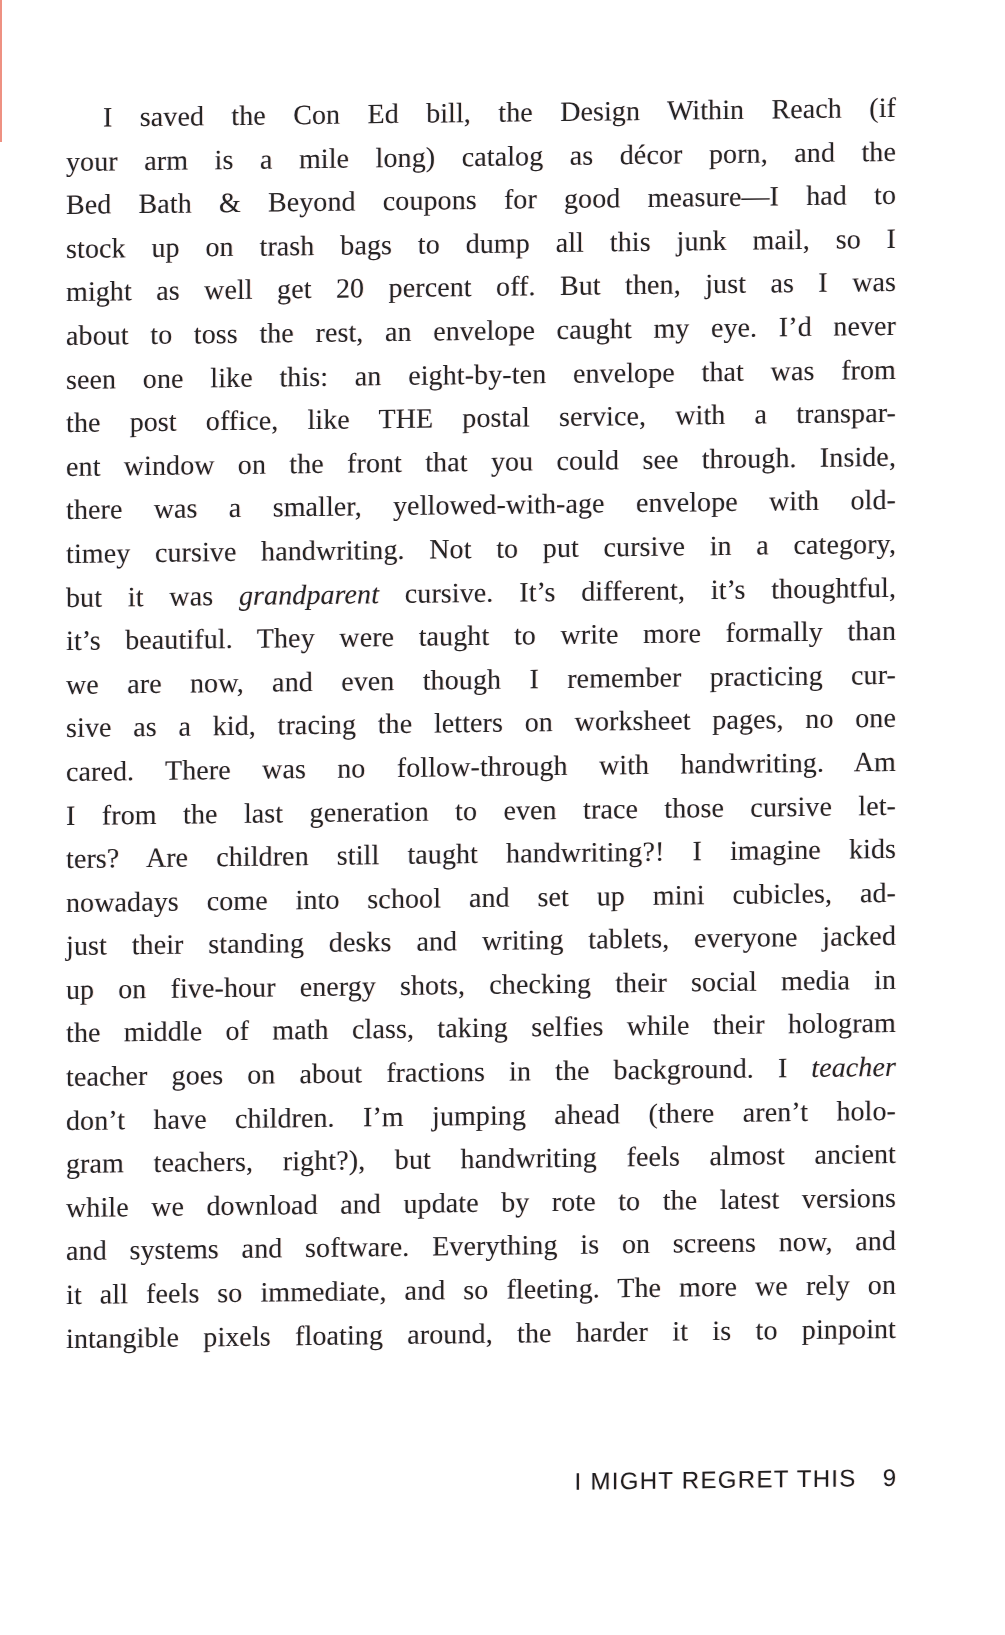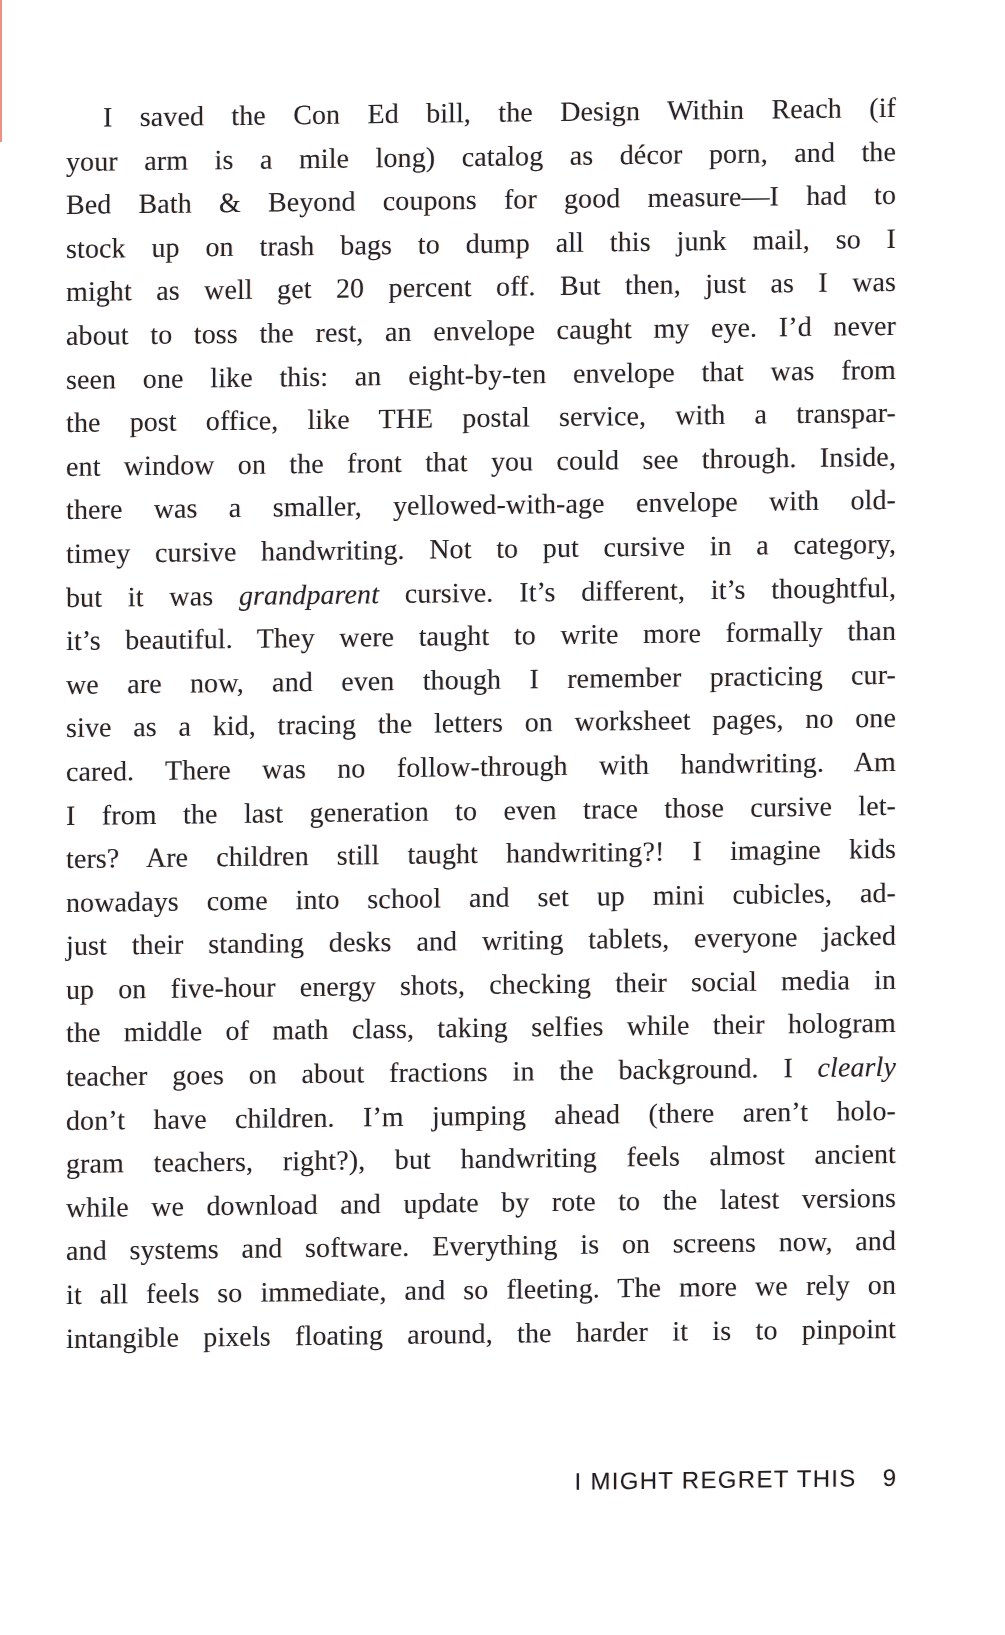--- a/index.html
+++ b/index.html
@@ -79,21 +79,21 @@
         <div class="line">it’s beautiful. They were taught to write more formally than</div>
         <div class="line">we are now, and even though I remember practicing cur-</div>
         <div class="line">sive as a kid, tracing the letters on worksheet pages, no one</div>
         <div class="line">cared. There was no follow-through with handwriting. Am</div>
         <div class="line">I from the last generation to even trace those cursive let-</div>
         <div class="line">ters? Are children still taught handwriting?! I imagine kids</div>
         <div class="line">nowadays come into school and set up mini cubicles, ad-</div>
         <div class="line">just their standing desks and writing tablets, everyone jacked</div>
         <div class="line">up on five-hour energy shots, checking their social media in</div>
         <div class="line">the middle of math class, taking selfies while their hologram</div>
-        <div class="line">teacher goes on about fractions in the background. I <i>clearly</i></div>
+        <div class="line">teacher goes on about fractions in the background. I <i>teacher</i></div>
         <div class="line">don’t have children. I’m jumping ahead (there aren’t holo-</div>
         <div class="line">gram teachers, right?), but handwriting feels almost ancient</div>
         <div class="line">while we download and update by rote to the latest versions</div>
         <div class="line">and systems and software. Everything is on screens now, and</div>
         <div class="line">it all feels so immediate, and so fleeting. The more we rely on</div>
         <div class="line">intangible pixels floating around, the harder it is to pinpoint</div>
       </div>
     <div class="footer">
       <span>I MIGHT REGRET THIS</span><span class="pagenum">9</span>
     </div>

